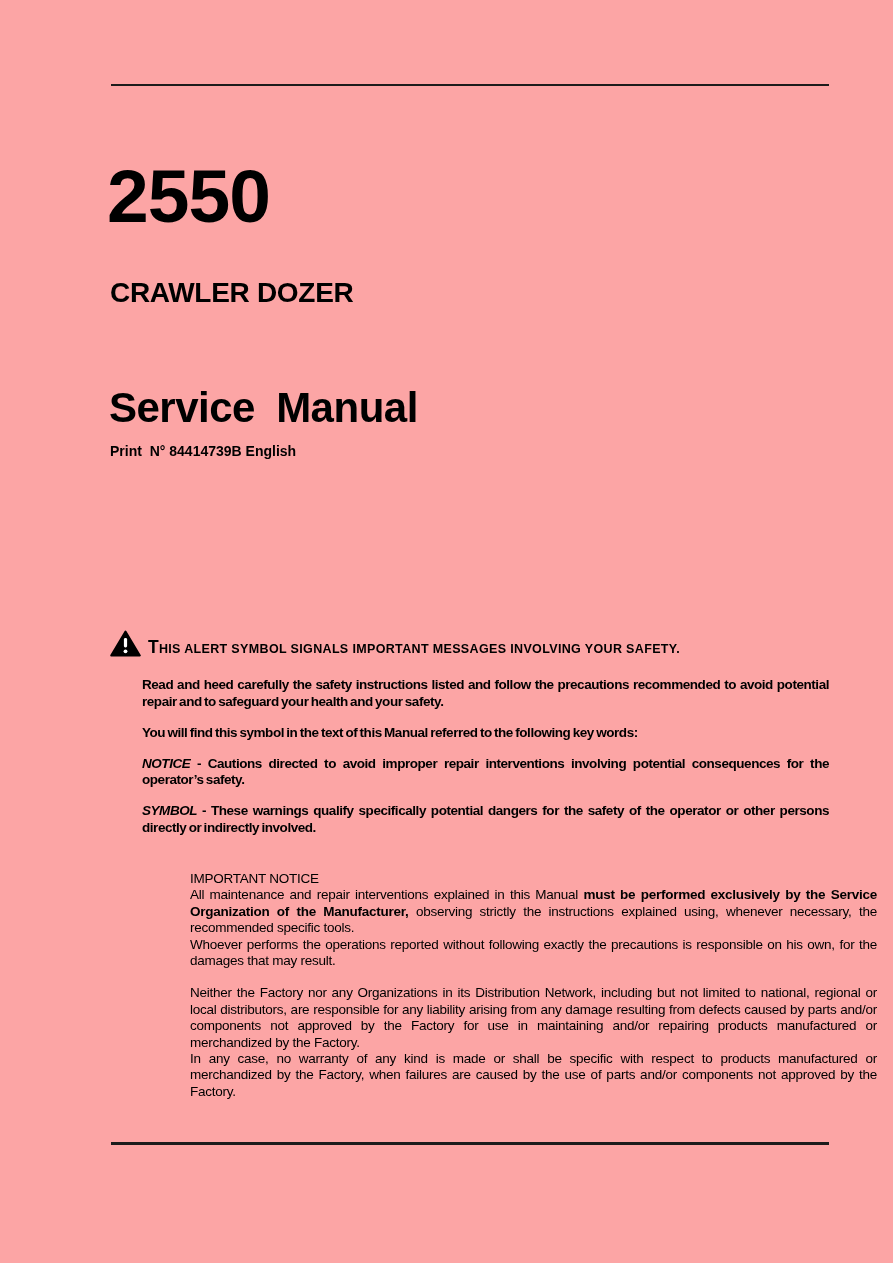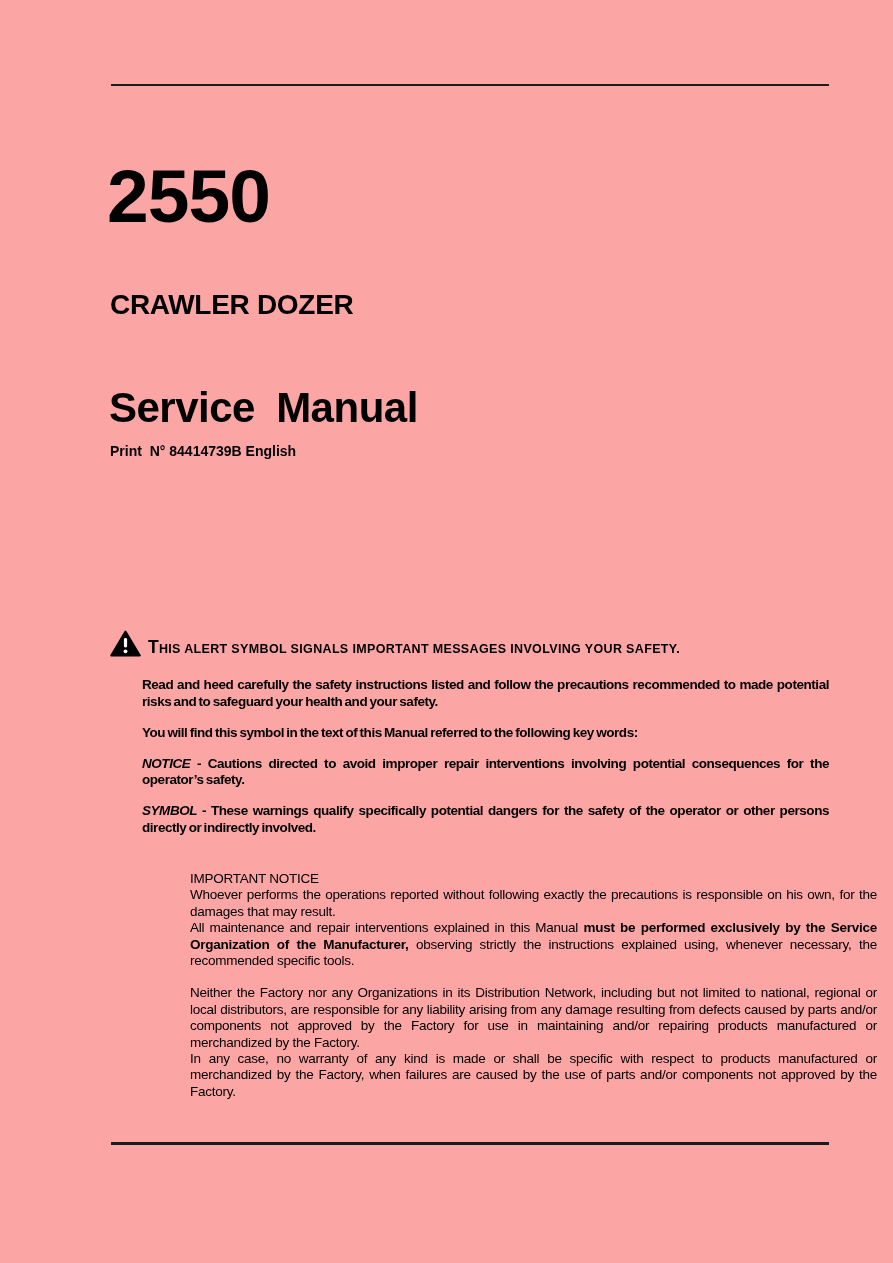--- a/index.html
+++ b/index.html
@@ -17,21 +17,21 @@
   .rule-top { top: 84px; height: 2px; }
   .rule-bottom { top: 1142px; height: 3px; }
 
   .model-number {
     position: absolute; left: 107px; top: 159px;
     font-size: 75px; font-weight: bold; line-height: 1;
     letter-spacing: -1px;
   }
   .machine-type {
     position: absolute; left: 110px; top: 277px;
-    font-size: 28px; font-weight: bold; letter-spacing: -0.3px; margin-top: 12px;
+    font-size: 28px; font-weight: bold; letter-spacing: -0.3px;
   }
   .doc-title {
     position: absolute; left: 109px; top: 384px;
     font-size: 42px; font-weight: bold;
     letter-spacing: -0.5px; word-spacing: 10px;
   }
   .print-line {
     position: absolute; left: 110px; top: 443px;
     font-size: 14px; font-weight: bold; white-space: pre;
   }
@@ -91,29 +91,29 @@
         <rect x="13.9" y="8" width="3.2" height="9.5" rx="1.4" fill="#ffffff"></rect>
         <circle cx="15.5" cy="21.3" r="1.9" fill="#ffffff"></circle>
       </svg>
     </span>
     <span class="alert-text">
       <span class="lead">T</span><span>HIS ALERT SYMBOL SIGNALS IMPORTANT MESSAGES INVOLVING YOUR SAFETY.</span>
     </span>
   </div>
 
   <div class="safety-block">
-    <p>Read and heed carefully the safety instructions listed and follow the precautions recommended to made potential risks and to safeguard your health and your safety.</p>
+    <p>Read and heed carefully the safety instructions listed and follow the precautions recommended to avoid potential repair and to safeguard your health and your safety.</p>
     <p>You will find this symbol in the text of this Manual referred to the following key words:</p>
     <p><span class="kw">NOTICE</span><span> - Cautions directed to avoid improper repair interventions involving potential consequences for the operator’s safety.</span></p>
     <p><span class="kw">SYMBOL</span><span> - These warnings qualify specifically potential dangers for the safety of the operator or other persons directly or indirectly involved.</span></p>
   </div>
 
   <div class="notice-block">
     <p class="notice-heading">IMPORTANT NOTICE</p>
+    <p><span>All maintenance and repair interventions explained in this Manual  </span><span class="b">must be performed exclusively by the Service Organization of the Manufacturer,</span><span> observing strictly the instructions explained using, whenever necessary, the recommended specific tools.</span></p>
     <p>Whoever performs the operations reported without following exactly the precautions is responsible on his own, for the damages that may result.</p>
-    <p><span>All maintenance and repair interventions explained in this Manual  </span><span class="b">must be performed exclusively by the Service Organization of the Manufacturer,</span><span> observing strictly the instructions explained using, whenever necessary, the recommended specific tools.</span></p>
     <p class="gap">Neither the Factory nor any  Organizations in its Distribution Network, including but not limited to national, regional or local distributors, are responsible for any liability arising from any damage resulting from defects caused by parts and/or components not approved by the Factory for use in maintaining and/or repairing products manufactured or merchandized by the Factory.</p>
     <p>In any case, no warranty of any kind is made or shall be specific with respect to products manufactured or merchandized by the Factory, when failures are caused by the use of parts and/or components not approved by the Factory.</p>
   </div>
 
   <div class="rule rule-bottom"></div>
 
 </div>
 
 </body></html>

